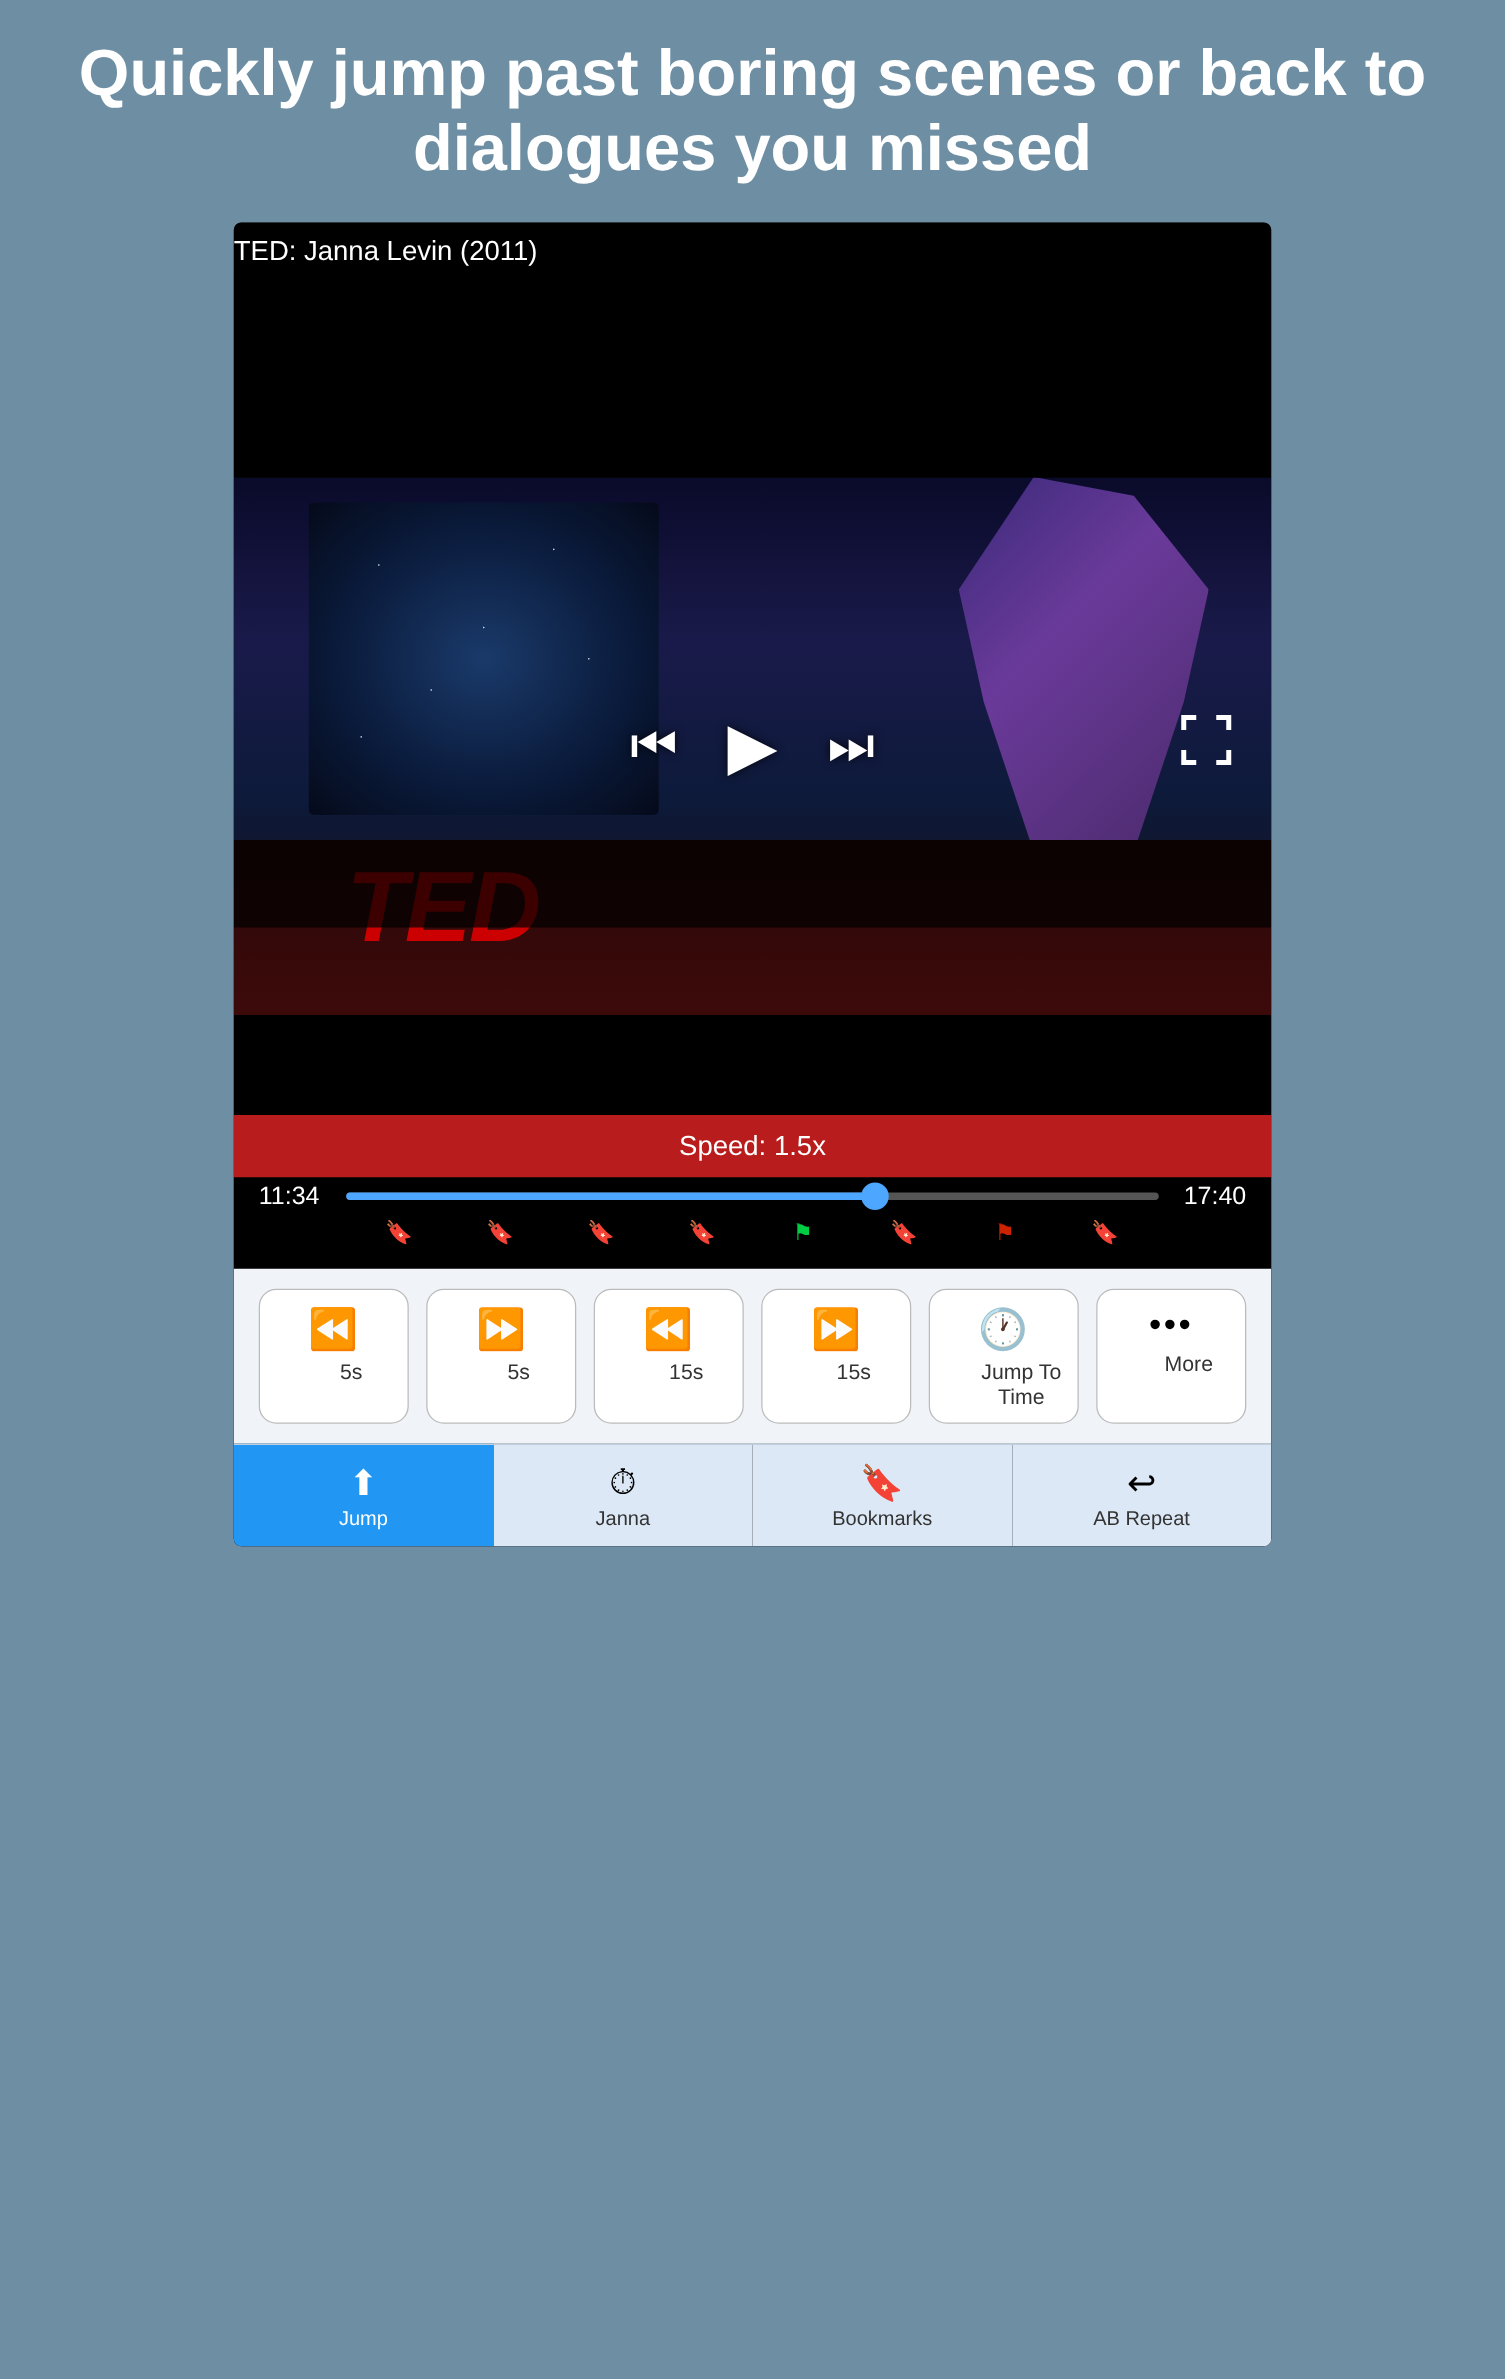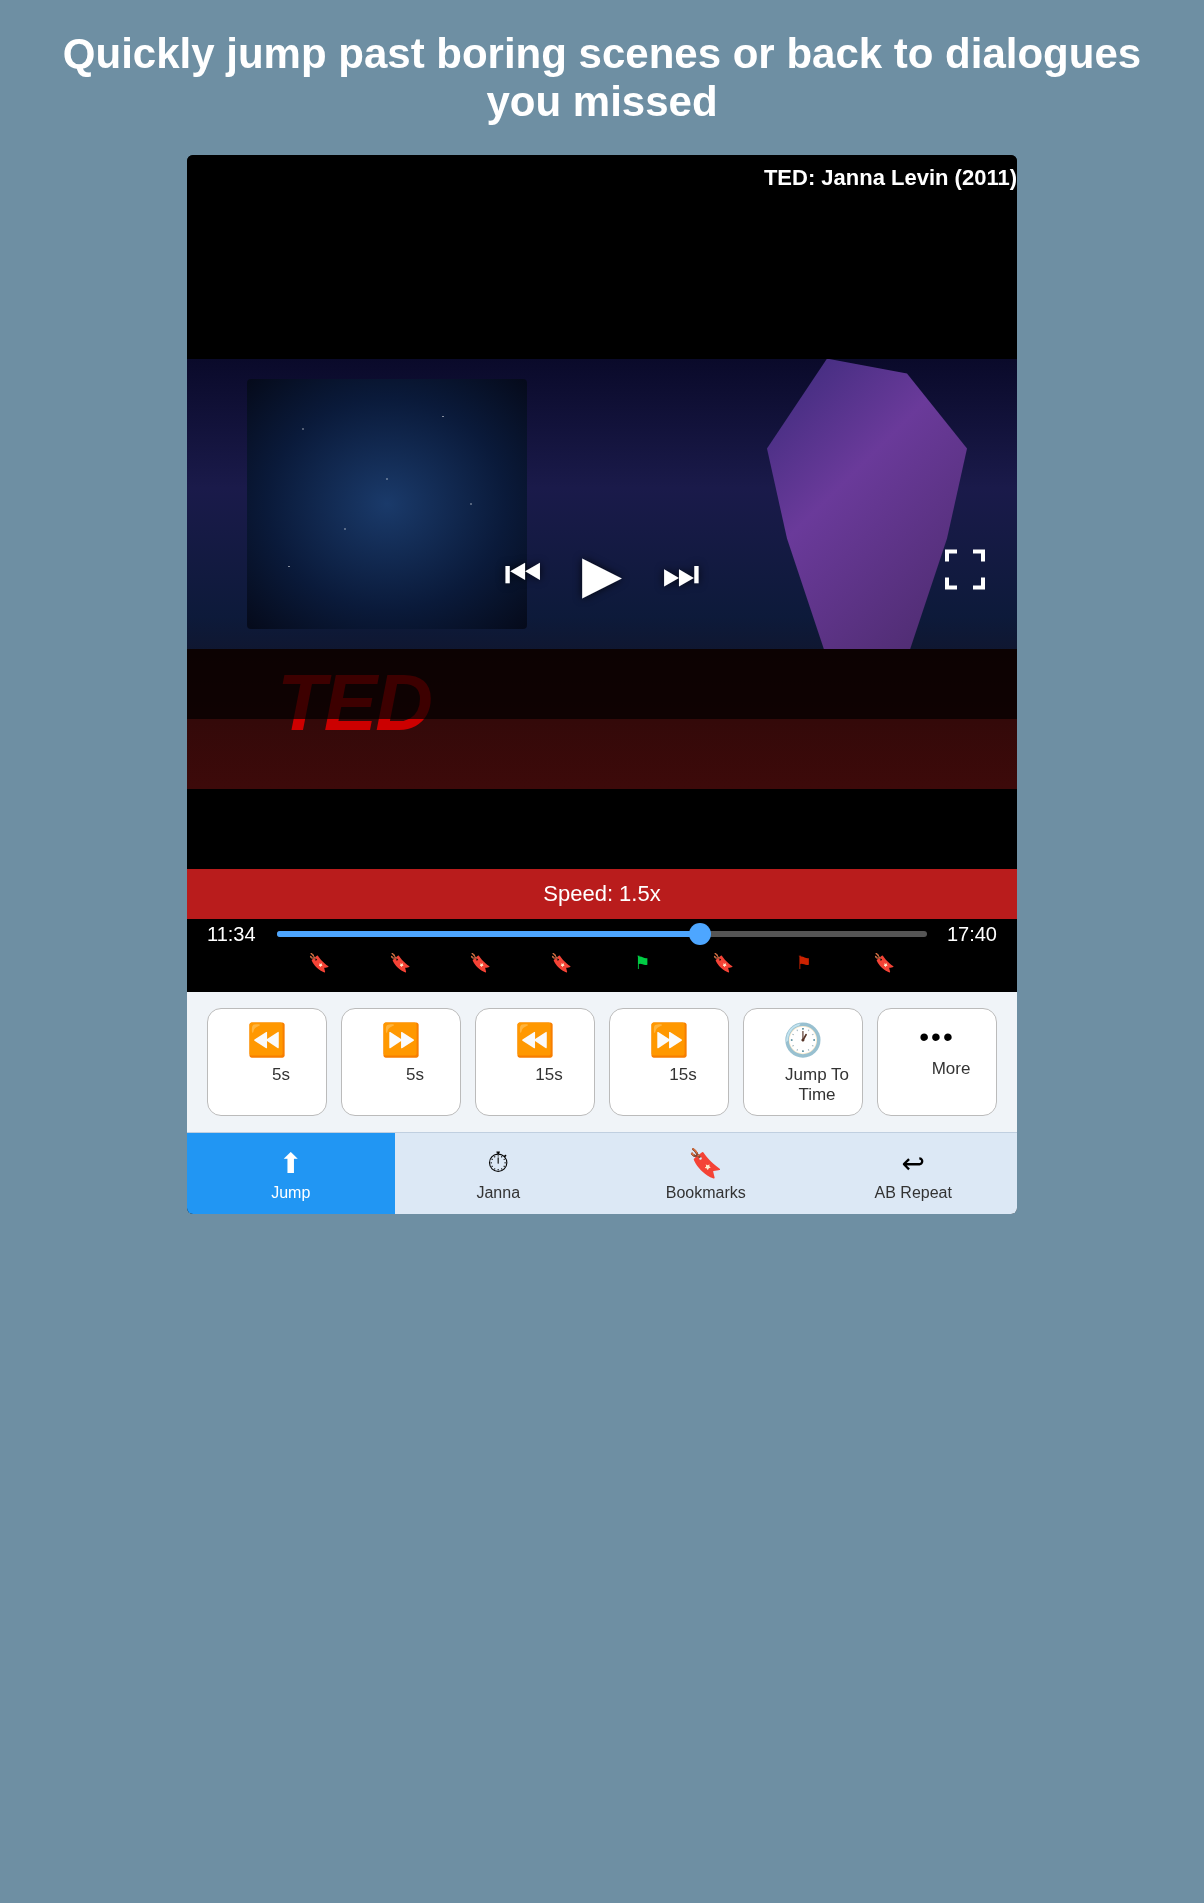--- a/index.html
+++ b/index.html
@@ -8,40 +8,39 @@
       min-height: 1903px;
       background-color: #6e8fa3;
       font-family: Arial, sans-serif;
       display: flex;
       flex-direction: column;
       align-items: center;
       padding: 30px 20px 40px;
     }
     .headline {
       color: #ffffff;
-      font-size: 42px;
+      font-size: 52px;
       font-weight: 900;
       text-align: center;
       line-height: 1.15;
       margin-bottom: 28px;
       width: 100%;
     }
     .player-container {
       width: 830px;
       background: #000;
       border-radius: 6px;
       overflow: hidden;
     }
     .video-title-bar {
       background: rgba(0,0,0,0.75);
       color: #fff;
-      text-align: right;
+      text-align: left;
       font-size: 22px;
       padding: 10px 0 8px;
-      font-weight: bold;
     }
     .video-black-top {
       background: #000;
       height: 160px;
     }
     .video-frame {
       position: relative;
       width: 100%;
       height: 430px;
       background: #000;

